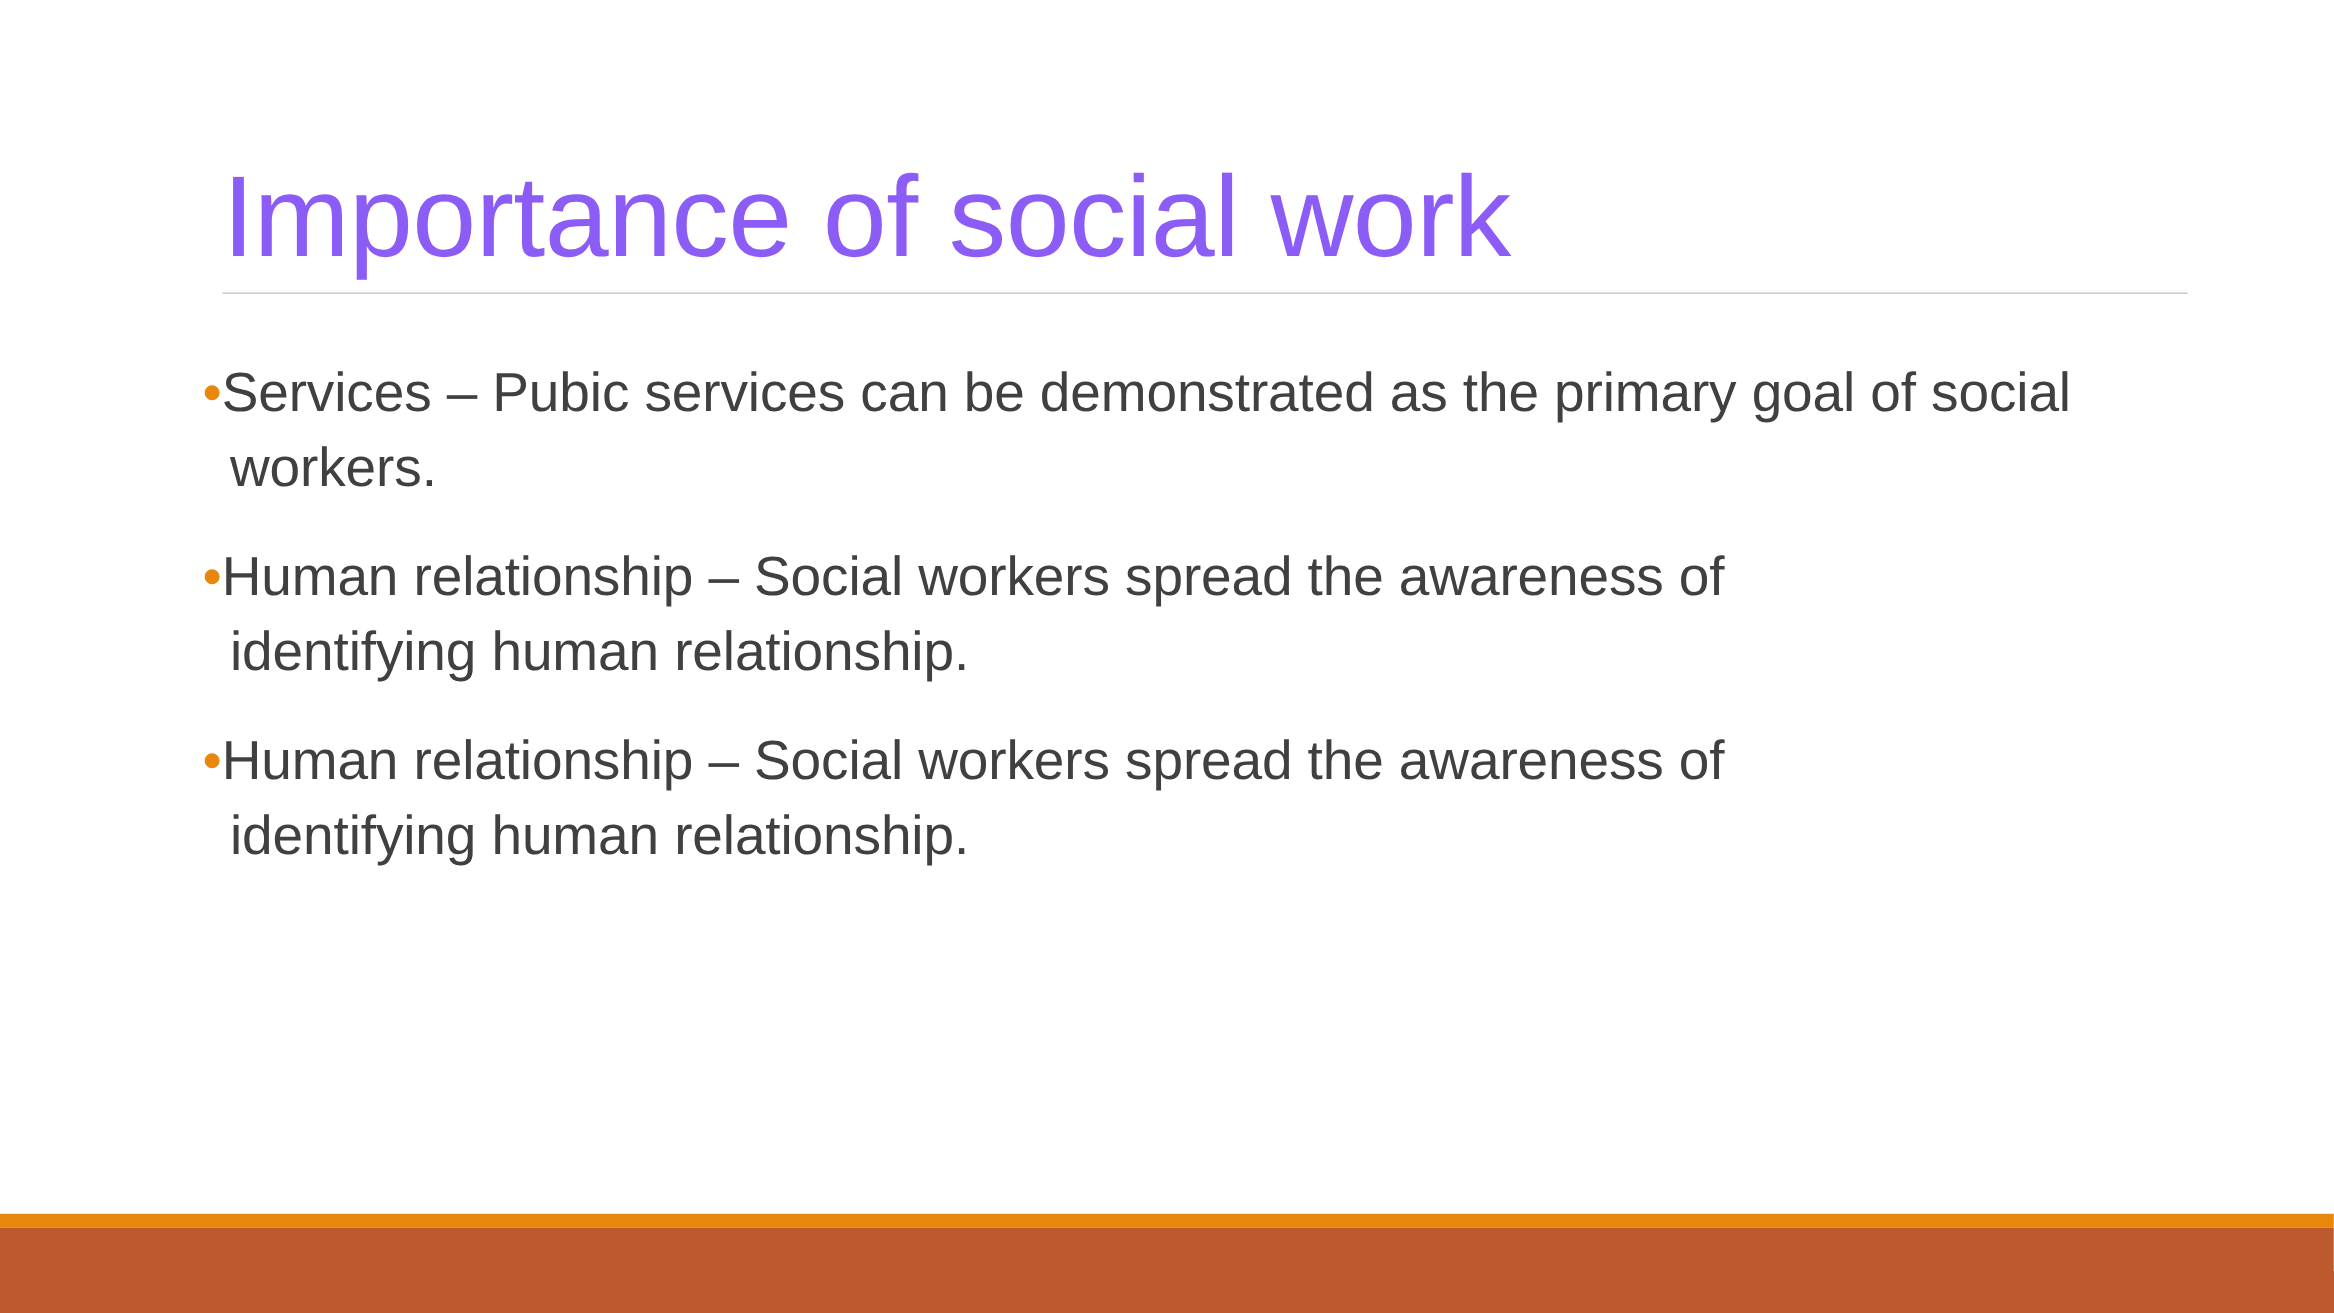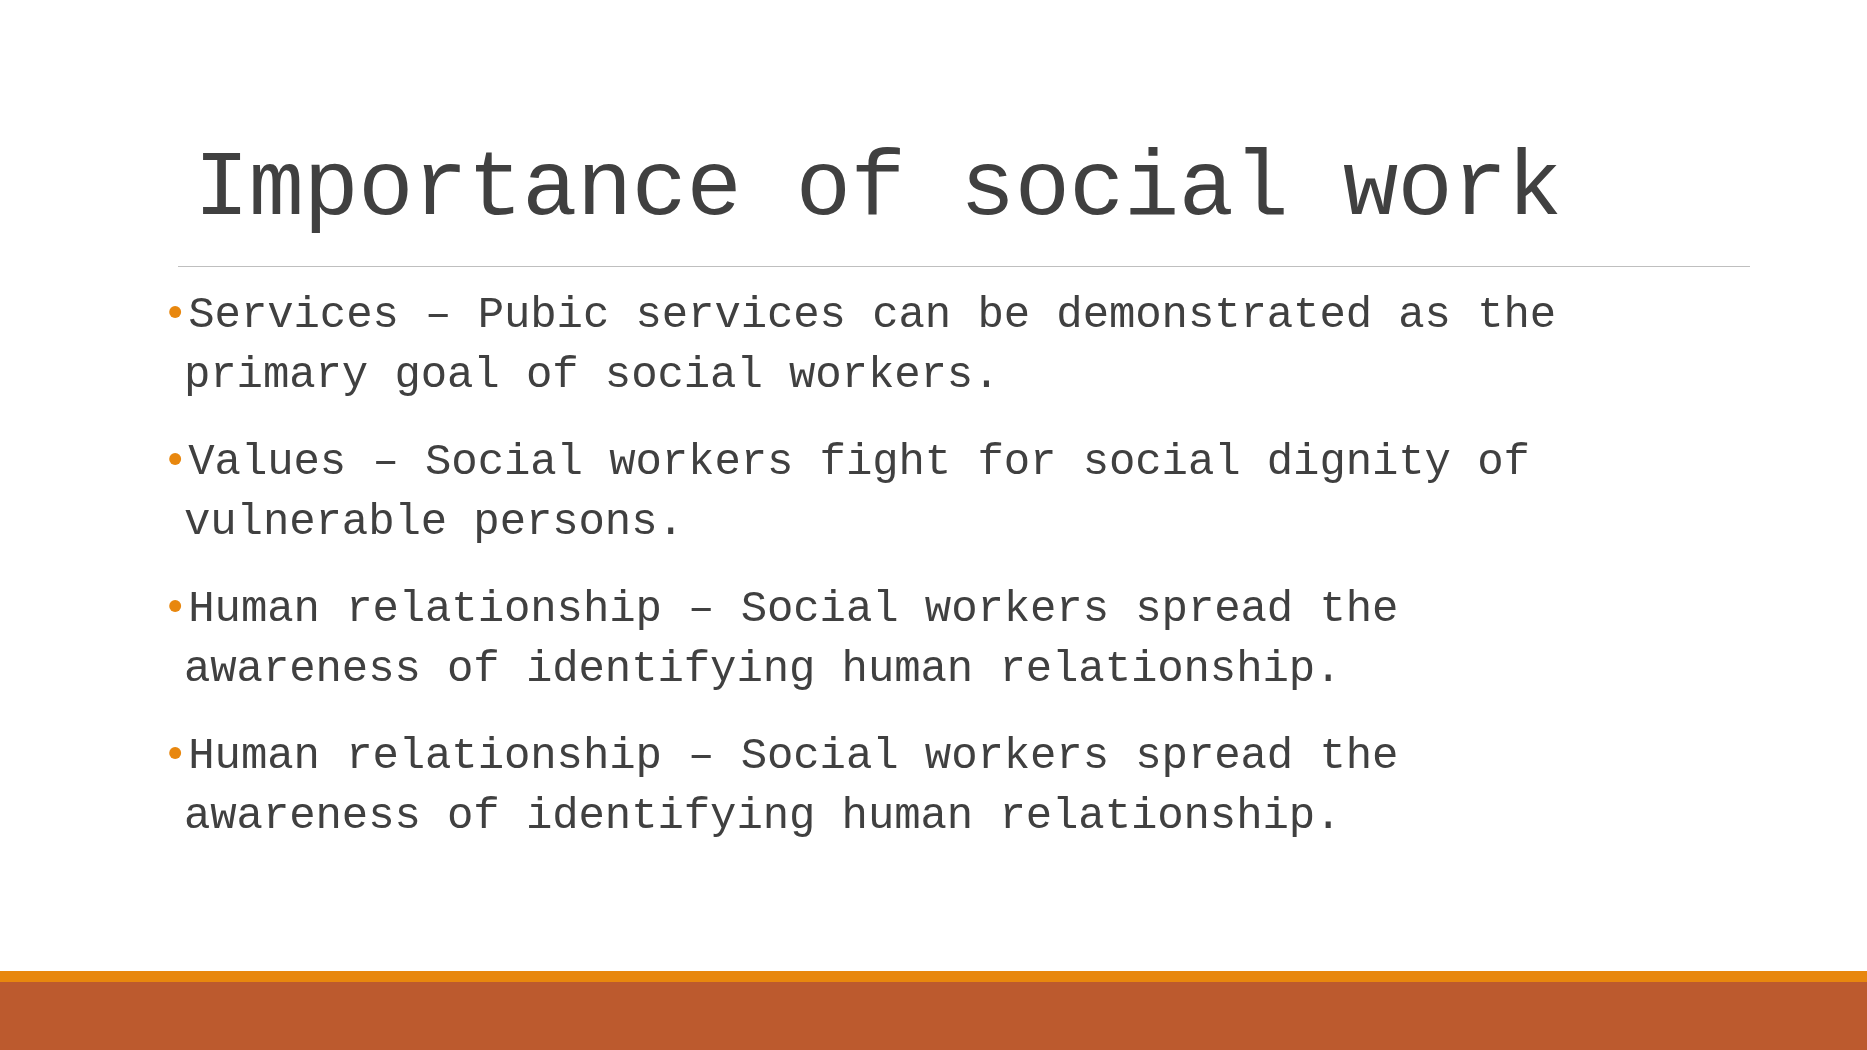--- a/index.html
+++ b/index.html
@@ -24,28 +24,28 @@
   }
 
   
   .title-block {
     position: absolute;
     left: 178px;
     top: 128px;
     width: 1572px;
   }
   .slide-title {
-    font-family: Liberation Mono, monospace;
+    font-family: Liberation Sans, sans-serif;
     font-size: 92px;
     line-height: 1.0;
     font-weight: 400;
-    color: #404040;
+    color: #8b5cf6;
     letter-spacing: -0.5px;
     white-space: nowrap;
-    margin: 16px;
+    margin: 0;
     padding: 0 0 14px 0;
   }
   .title-rule {
     width: 1572px;
     height: 1px;
     background: #bfbfbf;
   }
 
   
   .body-block {
@@ -56,21 +56,21 @@
   }
   .bullet-row {
     display: block;
     position: relative;
     margin: 0 0 27px 0;
     padding: 0;
   }
   .bullet-row:last-child { margin-bottom: 0; }
 
   .bullet-text {
-    font-family: Liberation Mono, monospace;
+    font-family: Liberation Sans, sans-serif;
     font-size: 44px;
     line-height: 60px;
     font-weight: 400;
     color: #404040;
     margin: 0;
     padding: 0 0 0 22px;
     text-indent: -22px;
     letter-spacing: -0.1px;
   }
   .dot {
@@ -115,23 +115,20 @@
     <div class="title-rule"></div>
   </div>
 
   <div class="body-block">
 
     <div class="bullet-row">
       <p class="bullet-text w-1"><span class="dot">•</span><span>Services – Pubic services can be demonstrated as the primary goal of social workers.</span></p>
     </div>
 
 
-    <div class="bullet-row">
-      <p class="bullet-text w-3"><span class="dot">•</span><span>Values – Social workers fight for social dignity of vulnerable persons.</span></p>
-    </div>
 
     <div class="bullet-row">
       <p class="bullet-text w-4"><span class="dot">•</span><span>Human relationship – Social workers spread the awareness of identifying human relationship.</span></p>
     </div>
 
     <div class="bullet-row">
       <p class="bullet-text w-5"><span class="dot">•</span><span>Human relationship – Social workers spread the awareness of identifying human relationship.</span></p>
     </div>
 
   </div>

